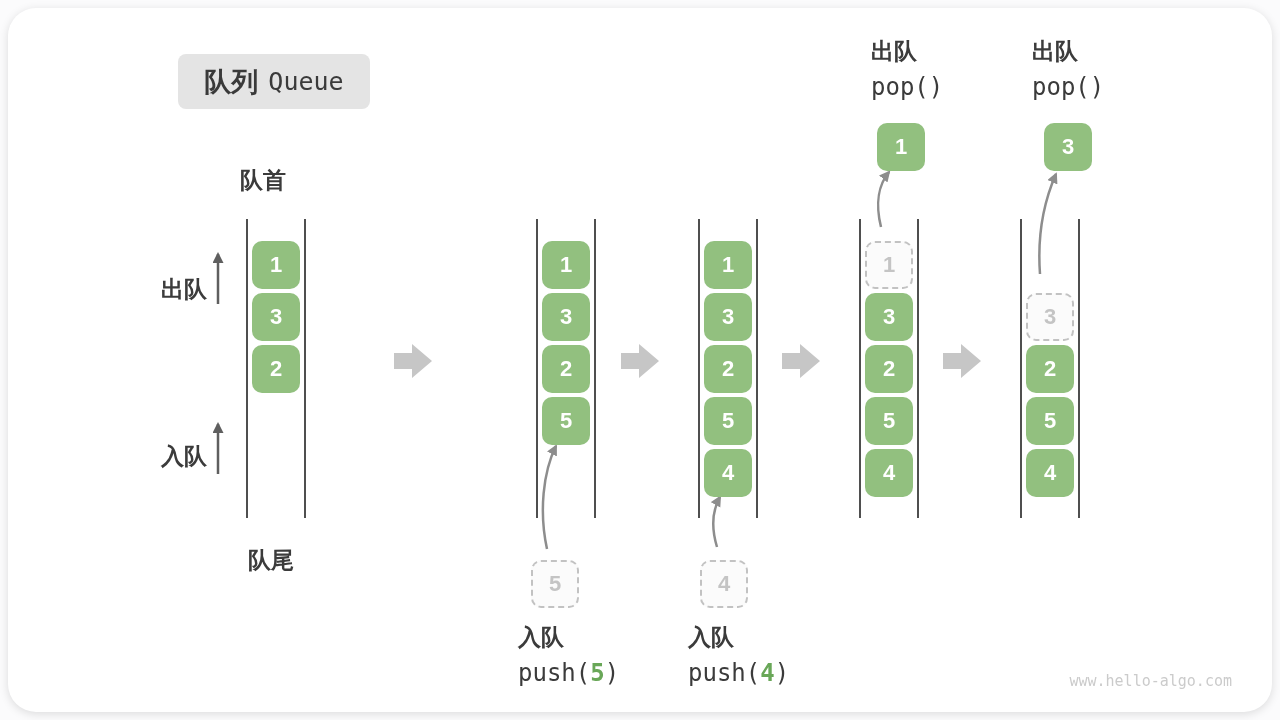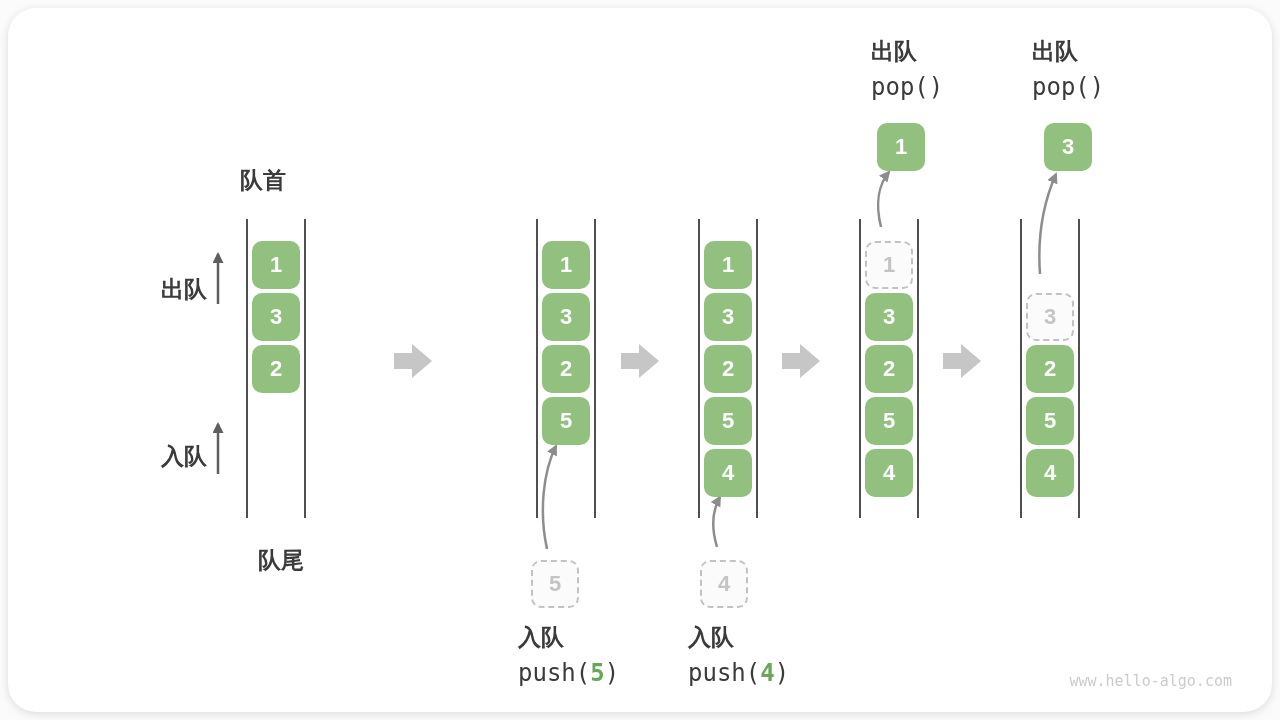--- a/index.html
+++ b/index.html
@@ -13,21 +13,21 @@
   }
   .title-box {
     position: absolute; left: 170px; top: 46px; width: 192px; height: 55px;
     background: #e4e4e4; border-radius: 8px;
     display: flex; align-items: center; justify-content: center; gap: 10px;
   }
   .title-zh { font-size: 27px; font-weight: bold; color: #3a3a3a; }
   .title-en { font-size: 25px; font-family: "DejaVu Sans Mono", monospace; color: #3a3a3a; }
   .lbl { position: absolute; color: #3b3b3b; font-weight: bold; font-size: 23px; white-space: nowrap; }
   .lbl-front { left: 227px; top: 157px; width: 56px; text-align: center; }
-  .lbl-rear  { left: 240px; top: 537px; width: 56px; text-align: right; }
+  .lbl-rear  { left: 240px; top: 537px; width: 56px; text-align: left; }
   .lbl-deq   { left: 150px; top: 266px; width: 52px; text-align: center; }
   .lbl-enq   { left: 150px; top: 433px; width: 52px; text-align: center; }
   .wall { position: absolute; width: 2px; background: #4f4f4f; }
   .q-el {
     position: absolute; width: 48px; height: 48px; border-radius: 10px;
     background: #92c07f; color: #ffffff; font-size: 22px; font-weight: bold;
     display: flex; align-items: center; justify-content: center;
   }
   .q-el.ghost {
     background: #fbfbfb; border: 2px dashed #c2c2c2; color: #c4c4c4;
@@ -41,20 +41,24 @@
     font-family: "DejaVu Sans Mono", monospace; font-size: 15px; color: #cbcbcb;
   }
   svg.overlay { position: absolute; left: 0; top: 0; width: 1264px; height: 704px; pointer-events: none; }
 </style>
 </head>
 <body>
 
 <div class="canvas">
   <div class="card">
 
+    <div class="title-box">
+      <span class="title-zh">队列</span>
+      <span class="title-en">Queue</span>
+    </div>
 
     <div class="lbl lbl-front">队首</div>
     <div class="lbl lbl-rear">队尾</div>
     <div class="lbl lbl-deq">出队</div>
     <div class="lbl lbl-enq">入队</div>
 
     <svg class="overlay" viewBox="8 8 1264 704" aria-hidden="true">
       <defs>
         <marker id="headGray" markerUnits="userSpaceOnUse" markerWidth="13" markerHeight="13" refX="9" refY="5.5" orient="auto">
           <path d="M0,0 L11,5.5 L0,11 z" fill="#8d8d8d"></path>

